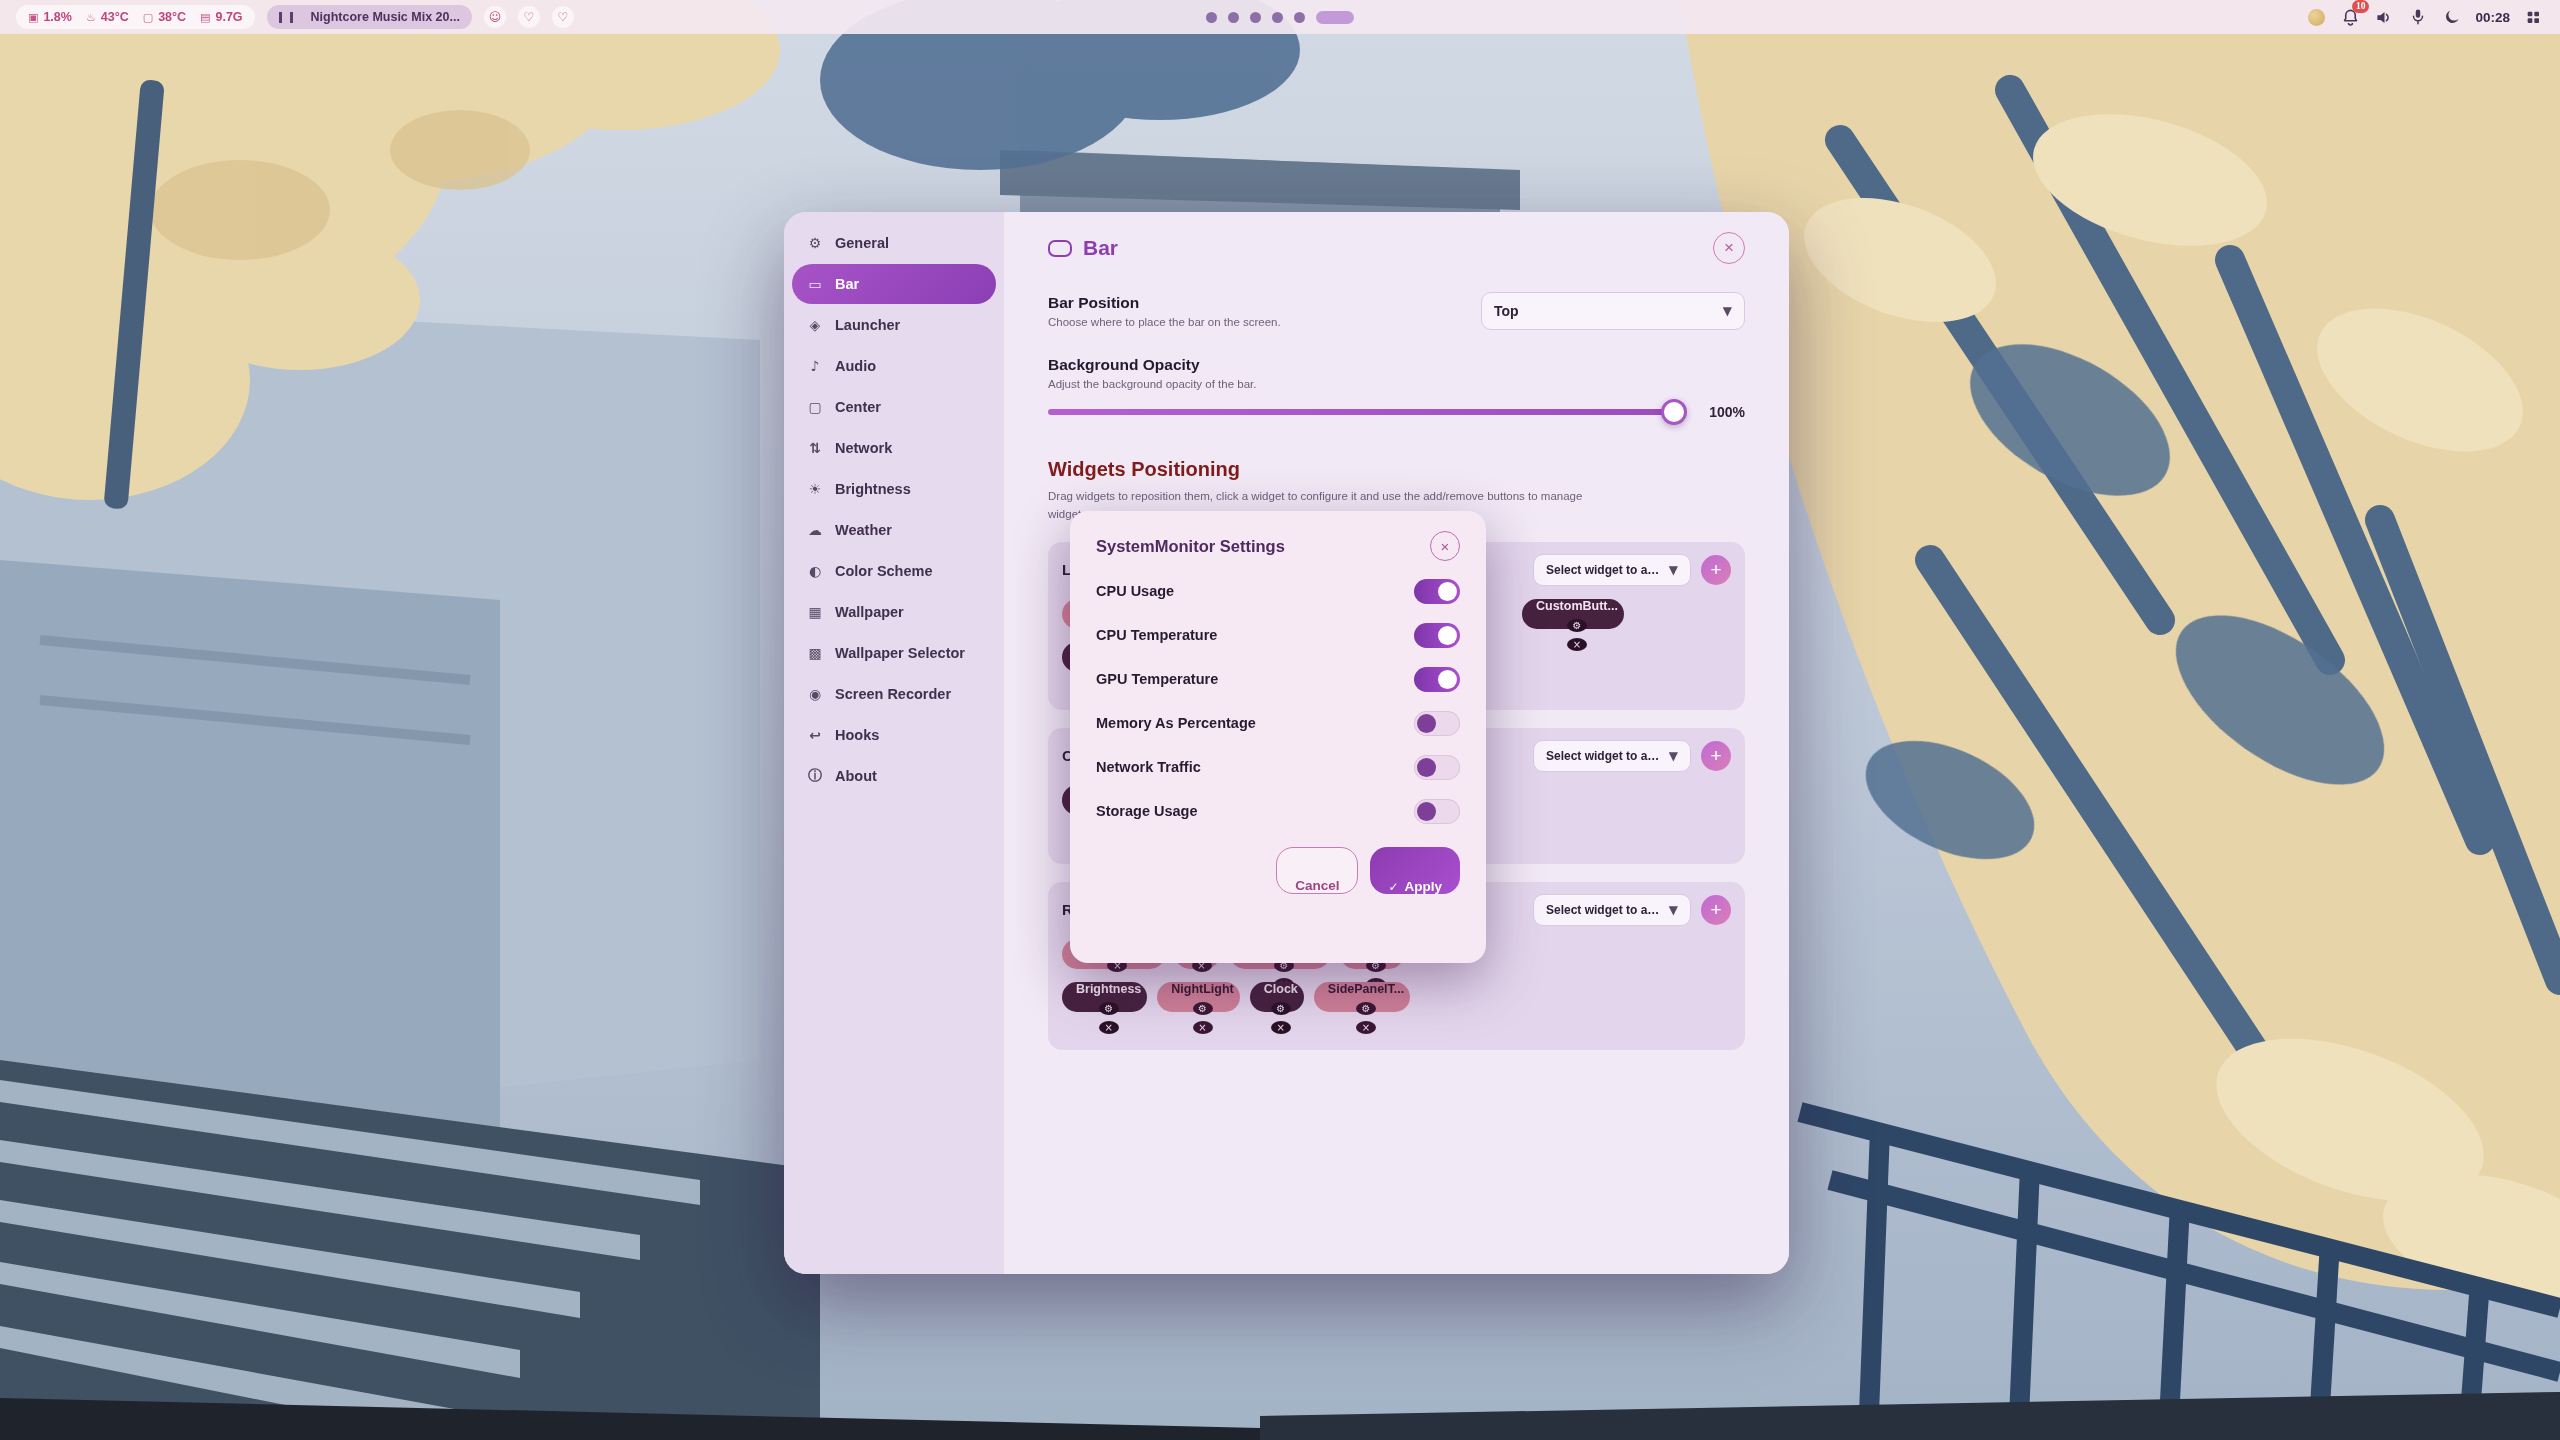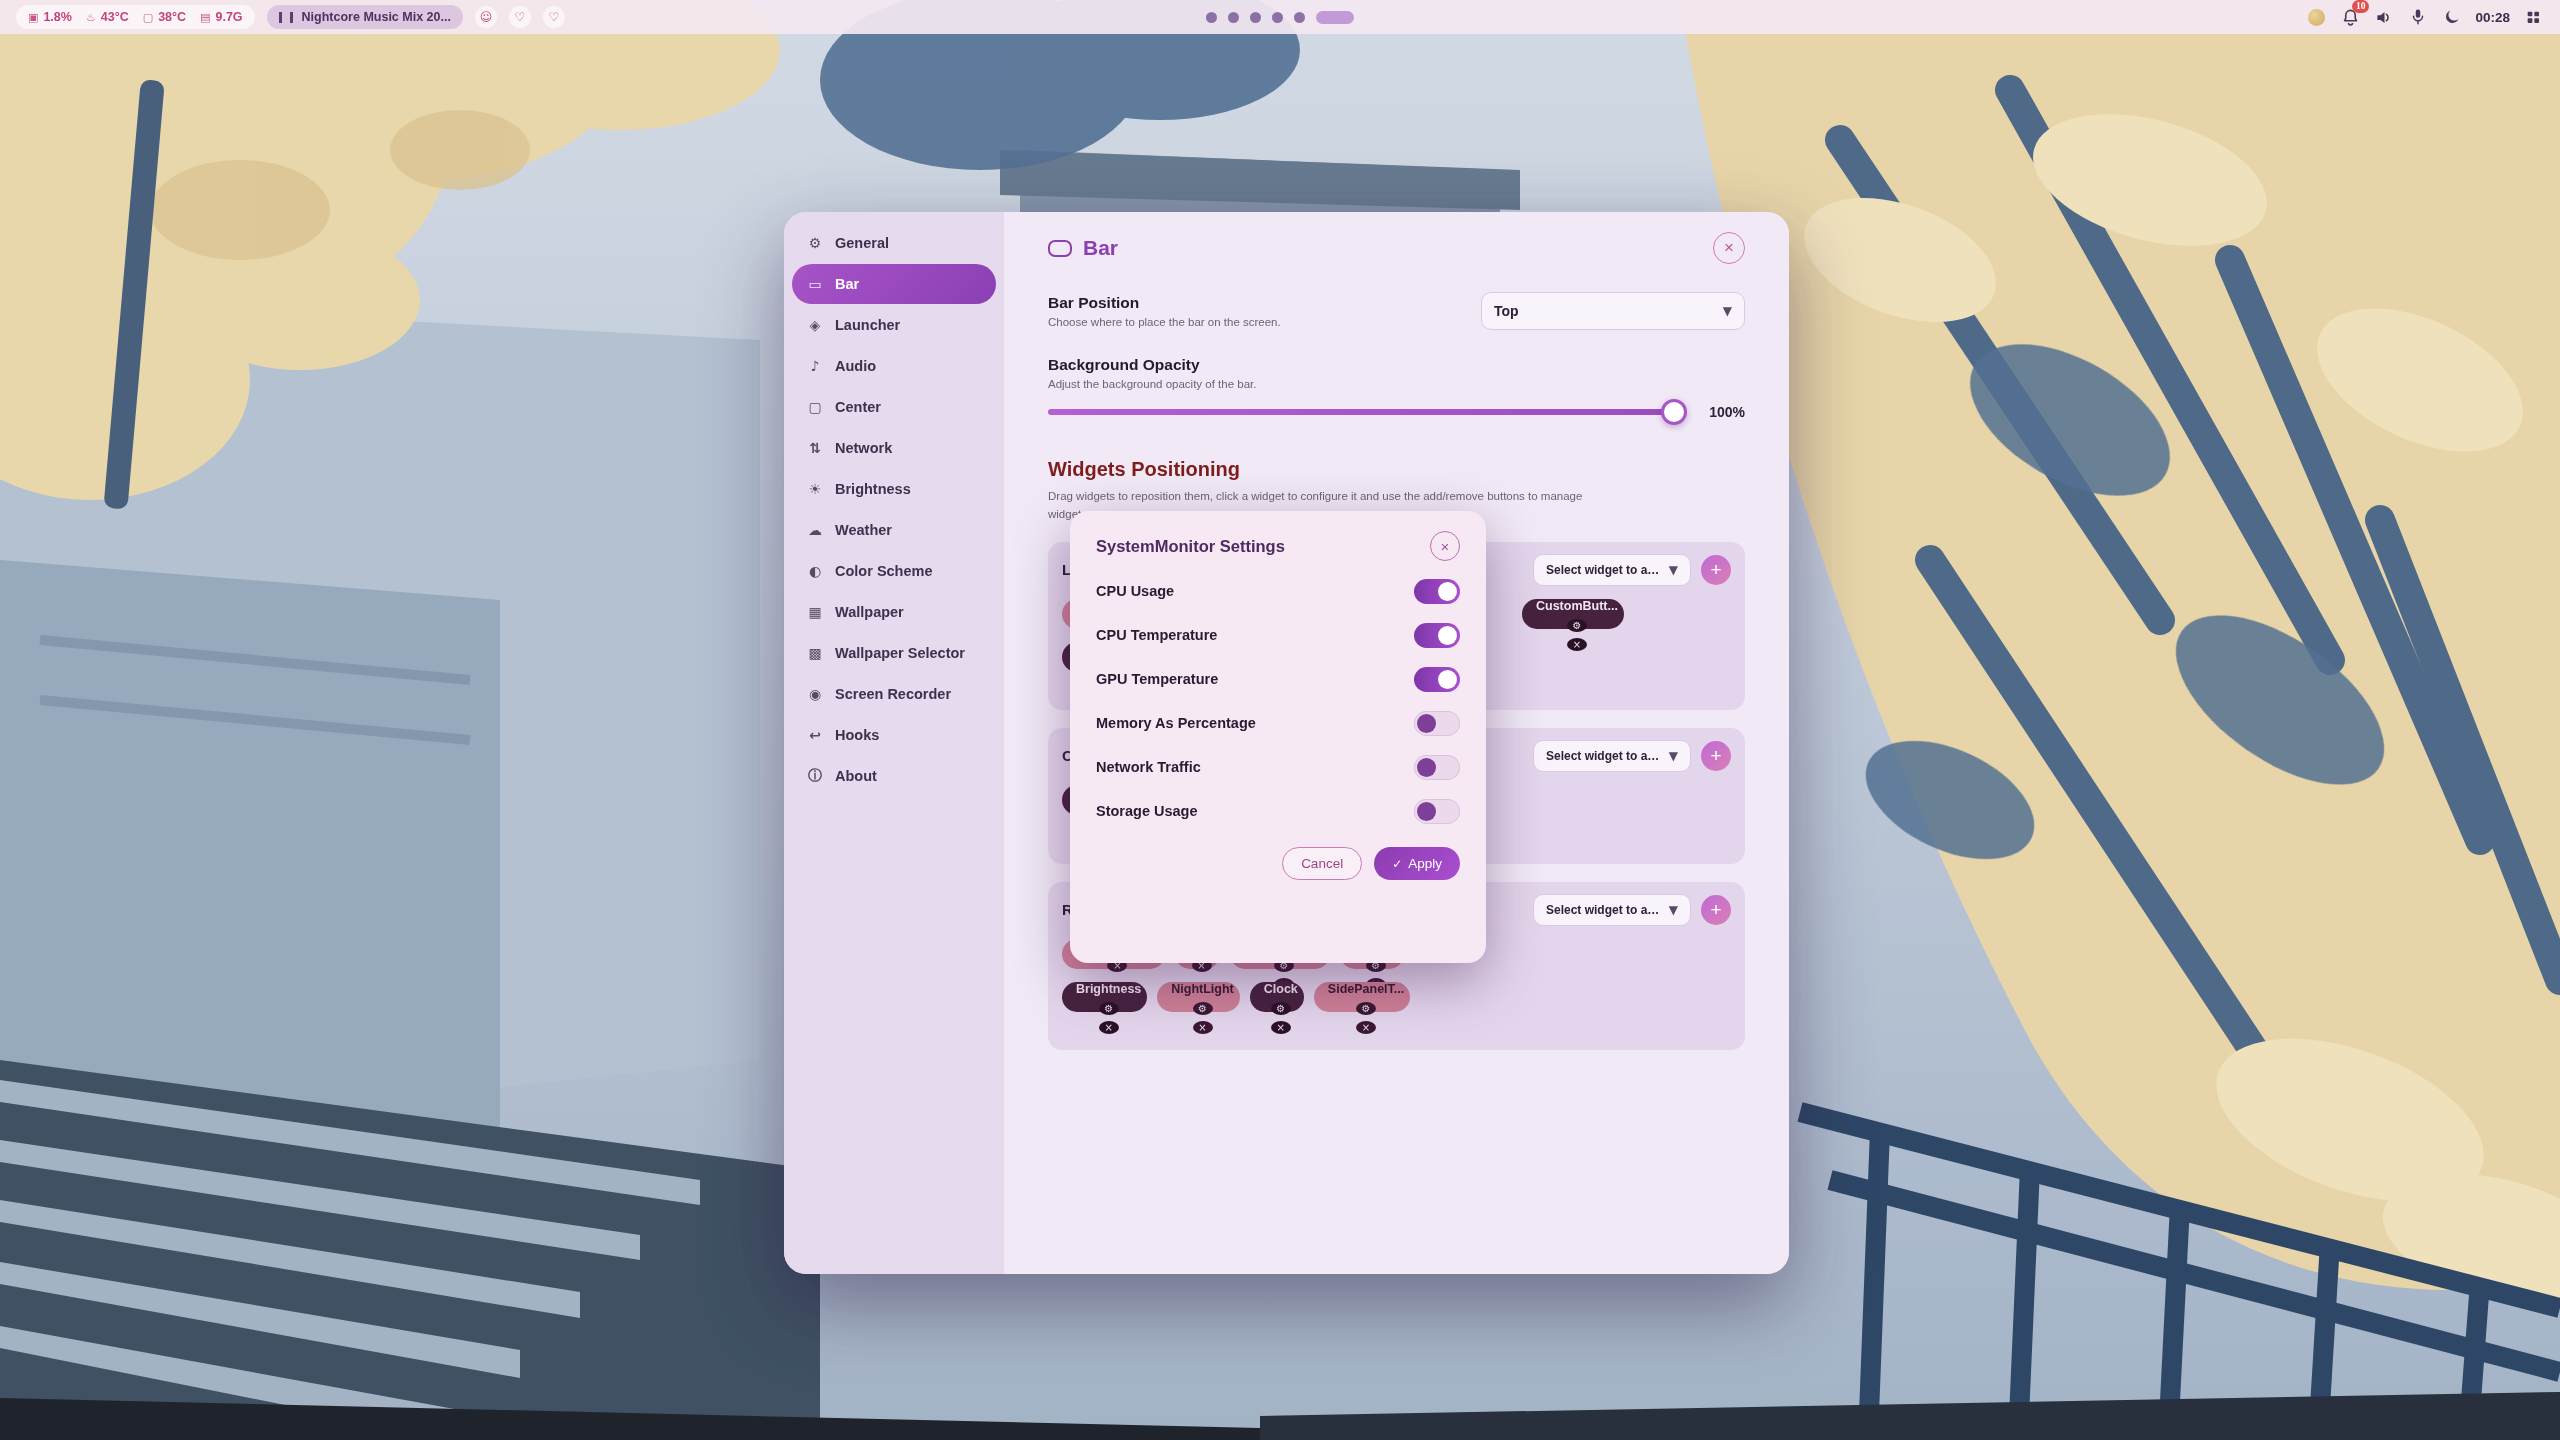--- a/index.html
+++ b/index.html
@@ -10,21 +10,21 @@
   
   .topbar{position:absolute;top:0;left:0;width:2560px;height:34px;z-index:10;
           background:rgba(243,231,241,0.93);display:flex;align-items:center;
           justify-content:space-between;padding:0 16px;box-sizing:border-box;}
   .tb-left,.tb-right{display:flex;align-items:center;gap:12px;}
   .pill{height:24px;border-radius:12px;background:rgba(255,255,255,0.6);
         display:flex;align-items:center;padding:0 12px;font-size:12.5px;}
   .stats{gap:14px;color:#c2447f;font-weight:700;}
   .stat{display:flex;align-items:center;gap:5px;}
   .s-icon{font-family:"DejaVu Sans",sans-serif;font-size:11px;opacity:.9;}
-  .media{background:rgba(197,166,214,0.5);color:#4d3260;gap:9px;font-weight:600;max-width:240px;}
+  .media{background:rgba(197,166,214,0.5);color:#4d3260;gap:18px;font-weight:600;max-width:240px;}
   .media span.mtitle{white-space:nowrap;overflow:hidden;text-overflow:ellipsis;}
   .pause-icon{width:8px;height:11px;border-left:3px solid #5a3e70;border-right:3px solid #5a3e70;}
   .round-btn{width:22px;height:22px;border-radius:50%;background:rgba(255,255,255,0.6);
              color:#c2447f;font-size:12px;display:flex;align-items:center;justify-content:center;
              border:none;font-family:"DejaVu Sans",sans-serif;cursor:pointer;}
   .tb-center{position:absolute;left:50%;top:0;height:34px;transform:translateX(-50%);
              display:flex;align-items:center;gap:11px;}
   .ws-dot{width:11px;height:11px;border-radius:50%;background:#7e5c9c;opacity:.85;}
   .ws-active{width:38px;height:13px;border-radius:7px;background:#c39ad8;}
   .tb-icon{width:22px;height:22px;display:flex;align-items:center;justify-content:center;position:relative;}
@@ -105,22 +105,22 @@
   .circle-btn.sm{width:30px;height:30px;font-size:15px;border-color:#bb6fb5;color:#a653a0;}
   .toggle-row{display:flex;align-items:center;justify-content:space-between;height:44px;}
   .toggle-rows{margin-top:8px;}
   .t-label{font-size:14.5px;font-weight:600;color:#271b31;}
   .toggle{width:46px;height:25px;border-radius:13px;background:#ecd9ec;position:relative;
           display:inline-block;box-shadow:inset 0 0 0 1px #dcc5dc;cursor:pointer;}
   .toggle .knob{position:absolute;left:3px;top:3px;width:19px;height:19px;border-radius:50%;background:#7d3f98;}
   .toggle.on{background:linear-gradient(90deg,#7d36a8,#ab50d2);box-shadow:none;}
   .toggle.on .knob{left:24px;background:#fff;}
   .modal-footer{display:flex;justify-content:flex-end;gap:12px;margin-top:14px;}
-  .btn{height:33px;border-radius:17px;padding:0 18px;font-size:13.5px;font-weight:400;
-       display:flex;align-items:center;gap:6px;cursor:pointer;font-family:inherit;}
+  .btn{height:47px;border-radius:17px;padding:0 18px;font-size:13.5px;font-weight:700;
+       display:flex;align-items:flex-end;gap:6px;cursor:pointer;font-family:inherit;}
   .btn.cancel{background:rgba(255,255,255,0.35);border:1.5px solid #c97cb4;color:#9c4585;}
   .btn.apply{background:linear-gradient(135deg,#8d3bb0,#a94fd0);border:none;color:#fff;}
   .check{font-family:"DejaVu Sans",sans-serif;font-size:12px;}
 </style>
 </head>
 <body>
 
 <div class="screen">
 
   <svg class="wallpaper" width="2560" height="1440" viewBox="0 0 2560 1440" preserveAspectRatio="none">

